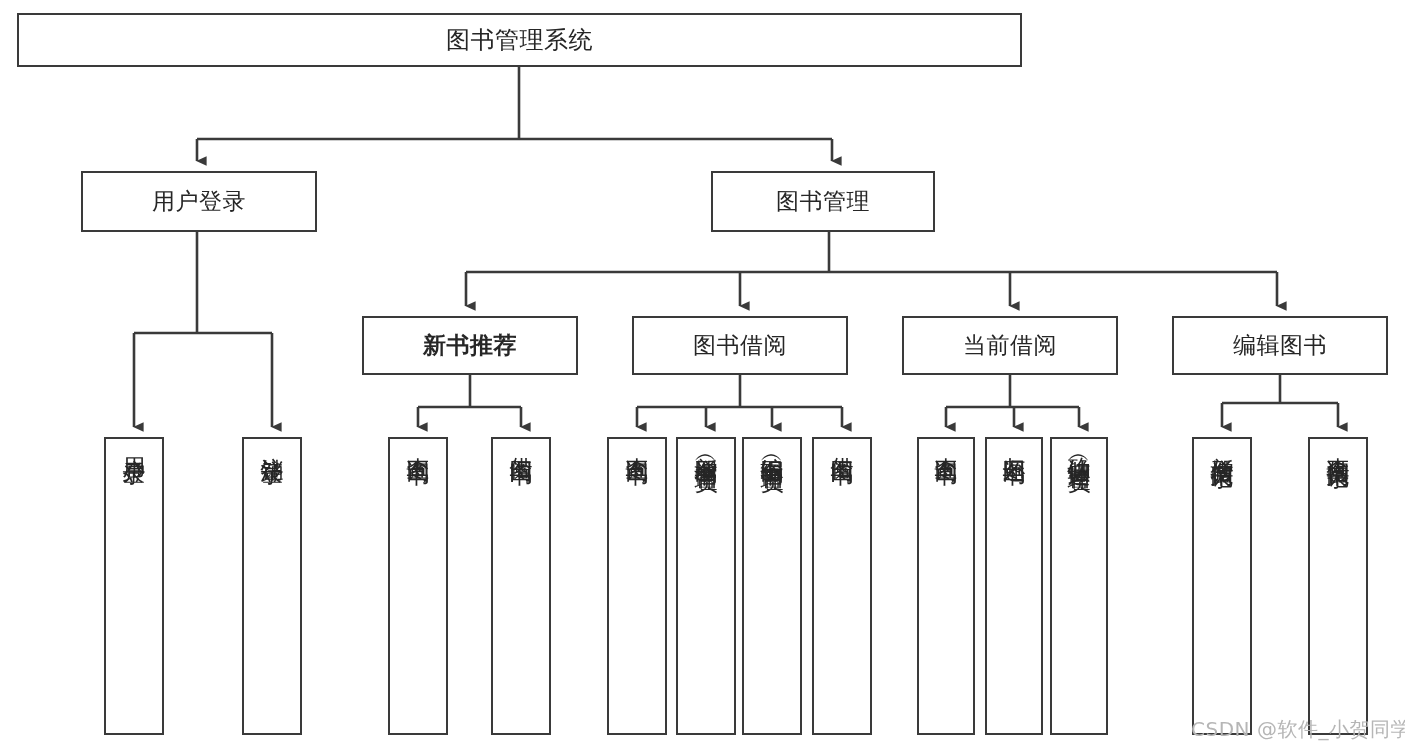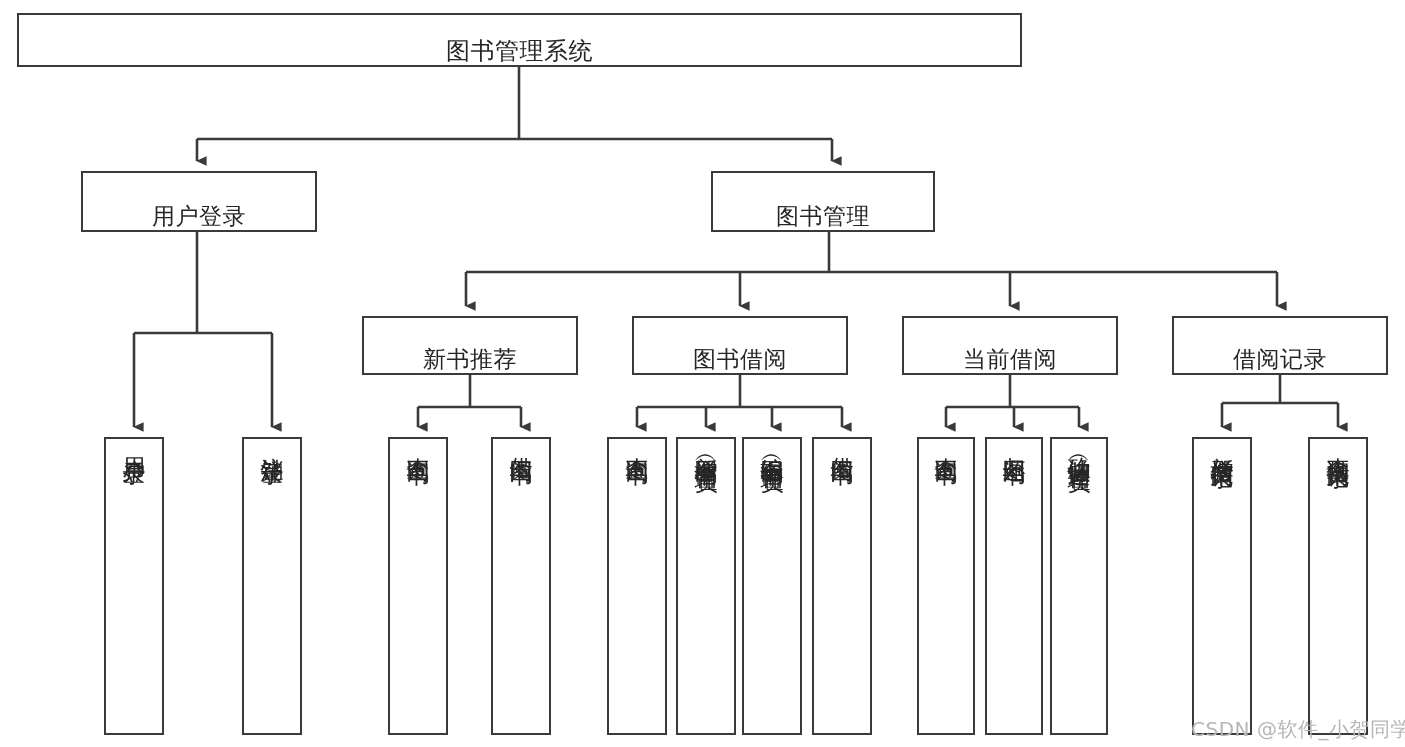--- a/index.html
+++ b/index.html
@@ -25,21 +25,21 @@
     width: 1405px;
     height: 747px;
     pointer-events: none;
   }
   .node {
     position: absolute;
     box-sizing: border-box;
     border: 2px solid #3a3a3a;
     background: #ffffff;
     display: flex;
-    align-items: flex-end;
+    align-items: center;
     justify-content: center;
     color: #262626;
   }
   .node .label {
     display: block;
     text-align: center;
     line-height: 1.18;
     color: #262626;
   }
   .node.horiz .label {
@@ -130,31 +130,31 @@
     <span class="label">图书管理系统</span>
   </div>
 
   <div class="node horiz" style="left:81px; top:171px; width:236px; height:61px;">
     <span class="label">用户登录</span>
   </div>
   <div class="node horiz" style="left:711px; top:171px; width:224px; height:61px;">
     <span class="label">图书管理</span>
   </div>
 
-  <div class="node horiz" style="left:362px; top:316px; width:216px; height:59px;">
+  <div class="node horiz" style="left:362px; top:316px; width:216px; height:59px;font-weight:bold;">
     <span class="label">新书推荐</span>
   </div>
   <div class="node horiz" style="left:902px; top:316px; width:216px; height:59px;">
     <span class="label">当前借阅</span>
   </div>
   <div class="node horiz" style="left:632px; top:316px; width:216px; height:59px;">
     <span class="label">图书借阅</span>
   </div>
   <div class="node horiz" style="left:1172px; top:316px; width:216px; height:59px;">
-    <span class="label">借阅记录</span>
+    <span class="label">编辑图书</span>
   </div>
 
   <div class="node vert" style="left:104px; top:437px; width:60px; height:298px;">
     <span class="label">用户登录</span>
   </div>
   <div class="node vert" style="left:242px; top:437px; width:60px; height:298px;">
     <span class="label">注销登录</span>
   </div>
 
   <div class="node vert" style="left:388px; top:437px; width:60px; height:298px;">

